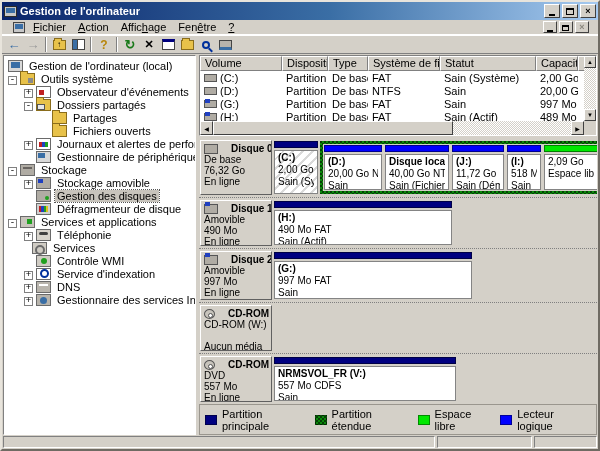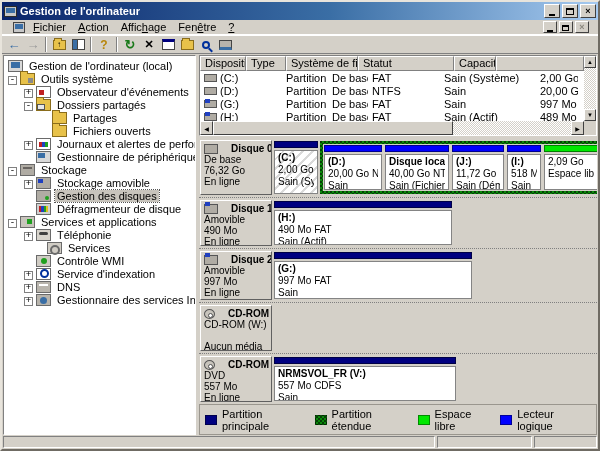--- a/index.html
+++ b/index.html
@@ -292,21 +292,21 @@
       <div class="ti" style="padding-left:4px">
           <span class="exp">-</span>
           <span class="ticon ic-svcapps"></span>
           <span class="tlabel">Services et applications</span>
         </div>
       <div class="ti" style="padding-left:20px">
           <span class="exp">+</span>
           <span class="ticon ic-phone"></span>
           <span class="tlabel">Téléphonie</span>
         </div>
-      <div class="ti" style="padding-left:31px">
+      <div class="ti" style="padding-left:16px">
           <span class="exp"></span>
           <span class="ticon ic-services"></span>
           <span class="tlabel">Services</span>
         </div>
       <div class="ti" style="padding-left:20px">
           <span class="exp"></span>
           <span class="ticon ic-wmi"></span>
           <span class="tlabel">Contrôle WMI</span>
         </div>
       <div class="ti" style="padding-left:20px">
@@ -326,20 +326,21 @@
         </div>
     </div>
 
     <div class="splitter"></div>
 
     <div class="right-pane">
 
       <div class="table-zone">
         <div class="tbl">
           <div class="thead">
+            <div class="th" style="width:82px">Volume</div>
             <div class="th" style="width:46px">Disposition</div>
             <div class="th" style="width:40px">Type</div>
             <div class="th" style="width:72px">Système de fichiers</div>
             <div class="th" style="width:96px">Statut</div>
             <div class="th" style="width:42px">Capacité</div>
             <div class="th" style="flex:1"></div>
           </div>
           <div class="trow">
             <div class="td" style="width:82px">
                 <span class="drv"></span>

